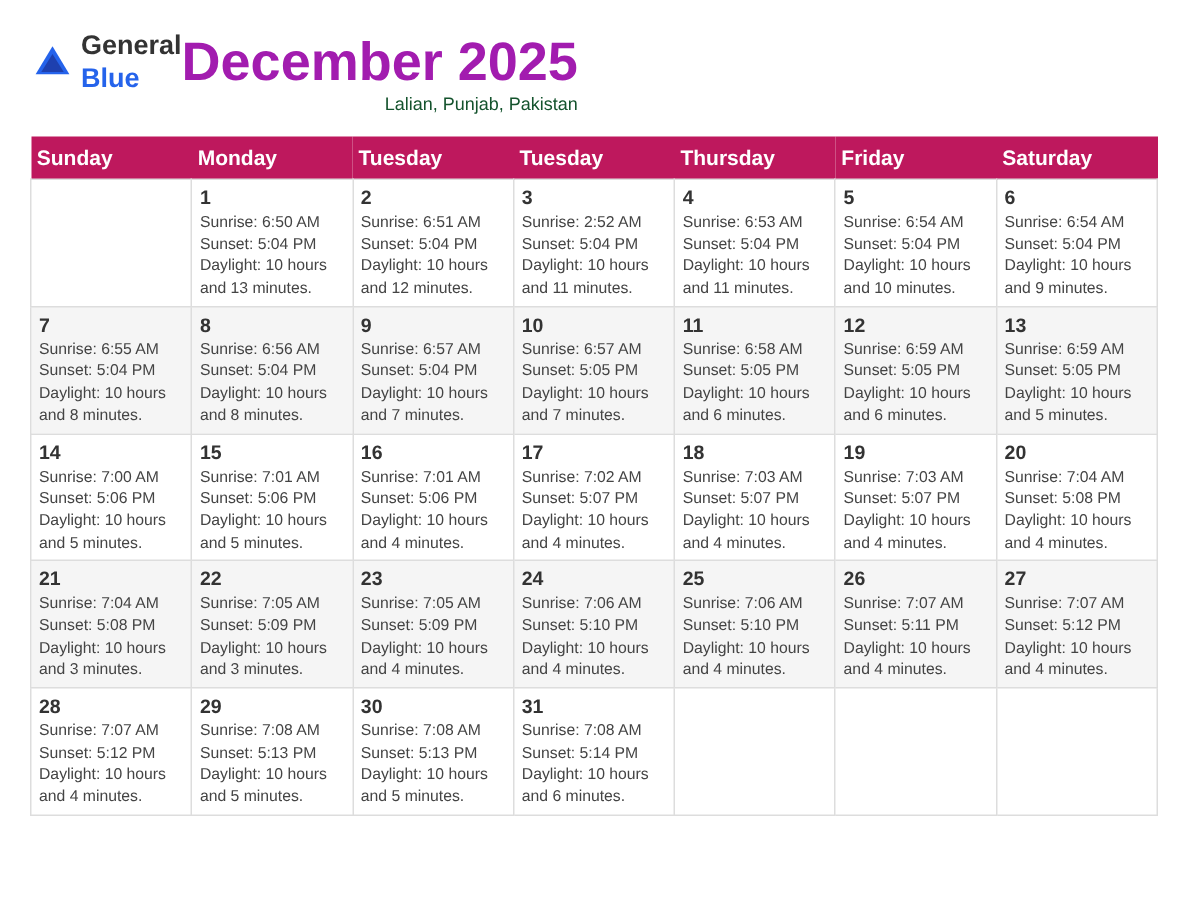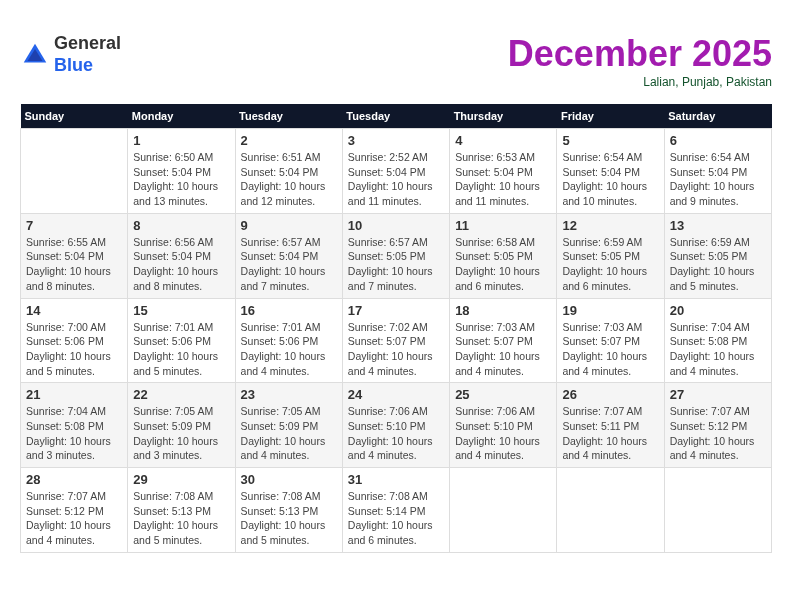--- a/index.html
+++ b/index.html
@@ -5,24 +5,22 @@
     * { margin: 0; padding: 0; box-sizing: border-box; }
     body {
       font-family: Arial, sans-serif;
       background: #fff;
       width: 792px;
       min-height: 612px;
       padding: 20px;
     }
     .header {
       display: flex;
-      justify-content: space-between;
       align-items: flex-start;
       margin-bottom: 15px;
-      margin-top: 13px;
     }
     .logo {
       display: flex;
       align-items: center;
       gap: 4px;
     }
     .logo-text {
       font-size: 18px;
       font-weight: bold;
       line-height: 1.2;
@@ -42,25 +40,25 @@
     .location {
       font-size: 12px;
       color: #14532d;
     }
     table {
       width: 100%;
       border-collapse: collapse;
       font-size: 11px;
     }
     thead tr th {
-      background-color: #0f172a;
+      background-color: #be185d;
       color: #fff;
       padding: 6px 4px;
       text-align: left;
-      font-size: 11px;
+      font-size: 14px;
       font-weight: bold;
     }
     tbody tr td {
       border: 1px solid #ddd;
       vertical-align: top;
       padding: 4px 5px;
       height: 80px;
       color: #333;
     }
     tbody tr:nth-child(even) td {

